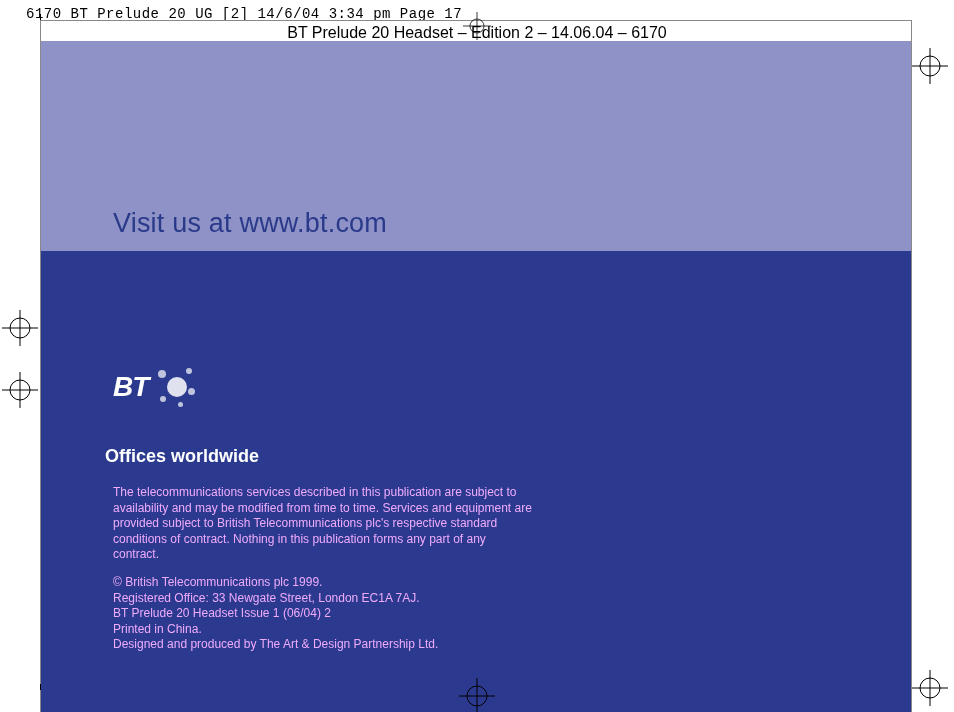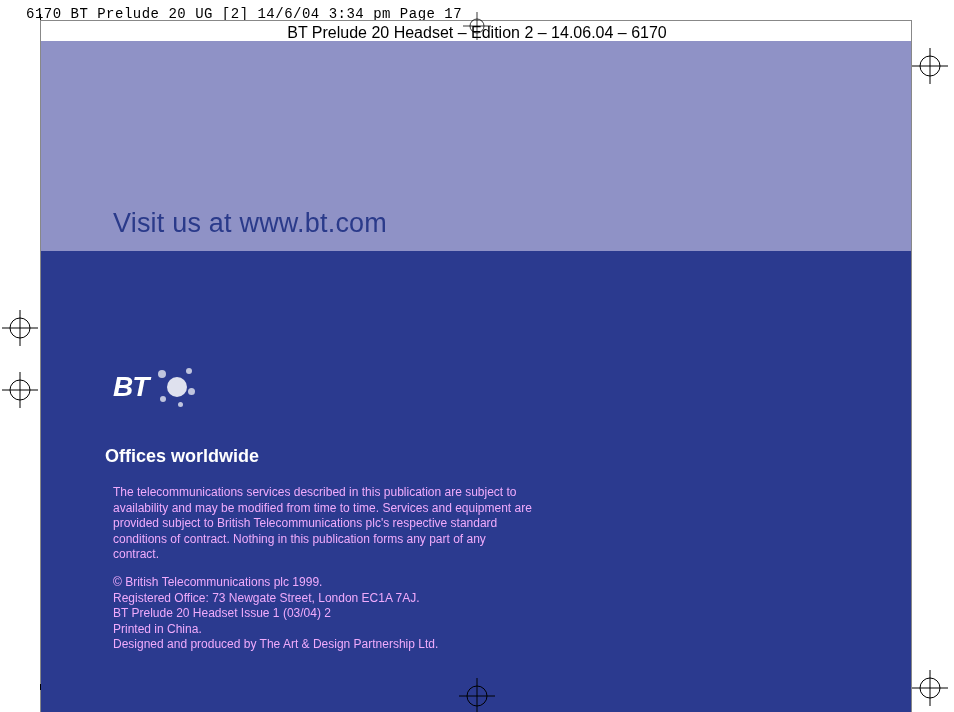--- a/index.html
+++ b/index.html
@@ -156,22 +156,22 @@
         <span class="dot" style="width:5px;height:5px;left:22px;top:36px;"></span>
       </span>
     </div>
 
     <div class="offices-heading">Offices worldwide</div>
 
     <div class="body-text">
       <p>The telecommunications services described in this publication are subject to availability and may be modified from time to time. Services and equipment are provided subject to British Telecommunications plc's respective standard conditions of contract. Nothing in this publication forms any part of any contract.</p>
       <p>
         <span class="line">© British Telecommunications plc 1999.</span>
-        <span class="line">Registered Office: 73 Newgate Street, London EC1A 7AJ.</span>
-        <span class="line">BT Prelude 20 Headset  Issue 1  (03/04)  2</span>
+        <span class="line">Registered Office: 33 Newgate Street, London EC1A 7AJ.</span>
+        <span class="line">BT Prelude 20 Headset  Issue 1  (06/04)  2</span>
         <span class="line">Printed in China.</span>
         <span class="line">Designed and produced by The Art &amp; Design Partnership Ltd.</span>
       </p>
     </div>
 
   </div>
 </div>
 
 <span class="reg reg-top">
   <svg viewBox="0 0 36 36">

